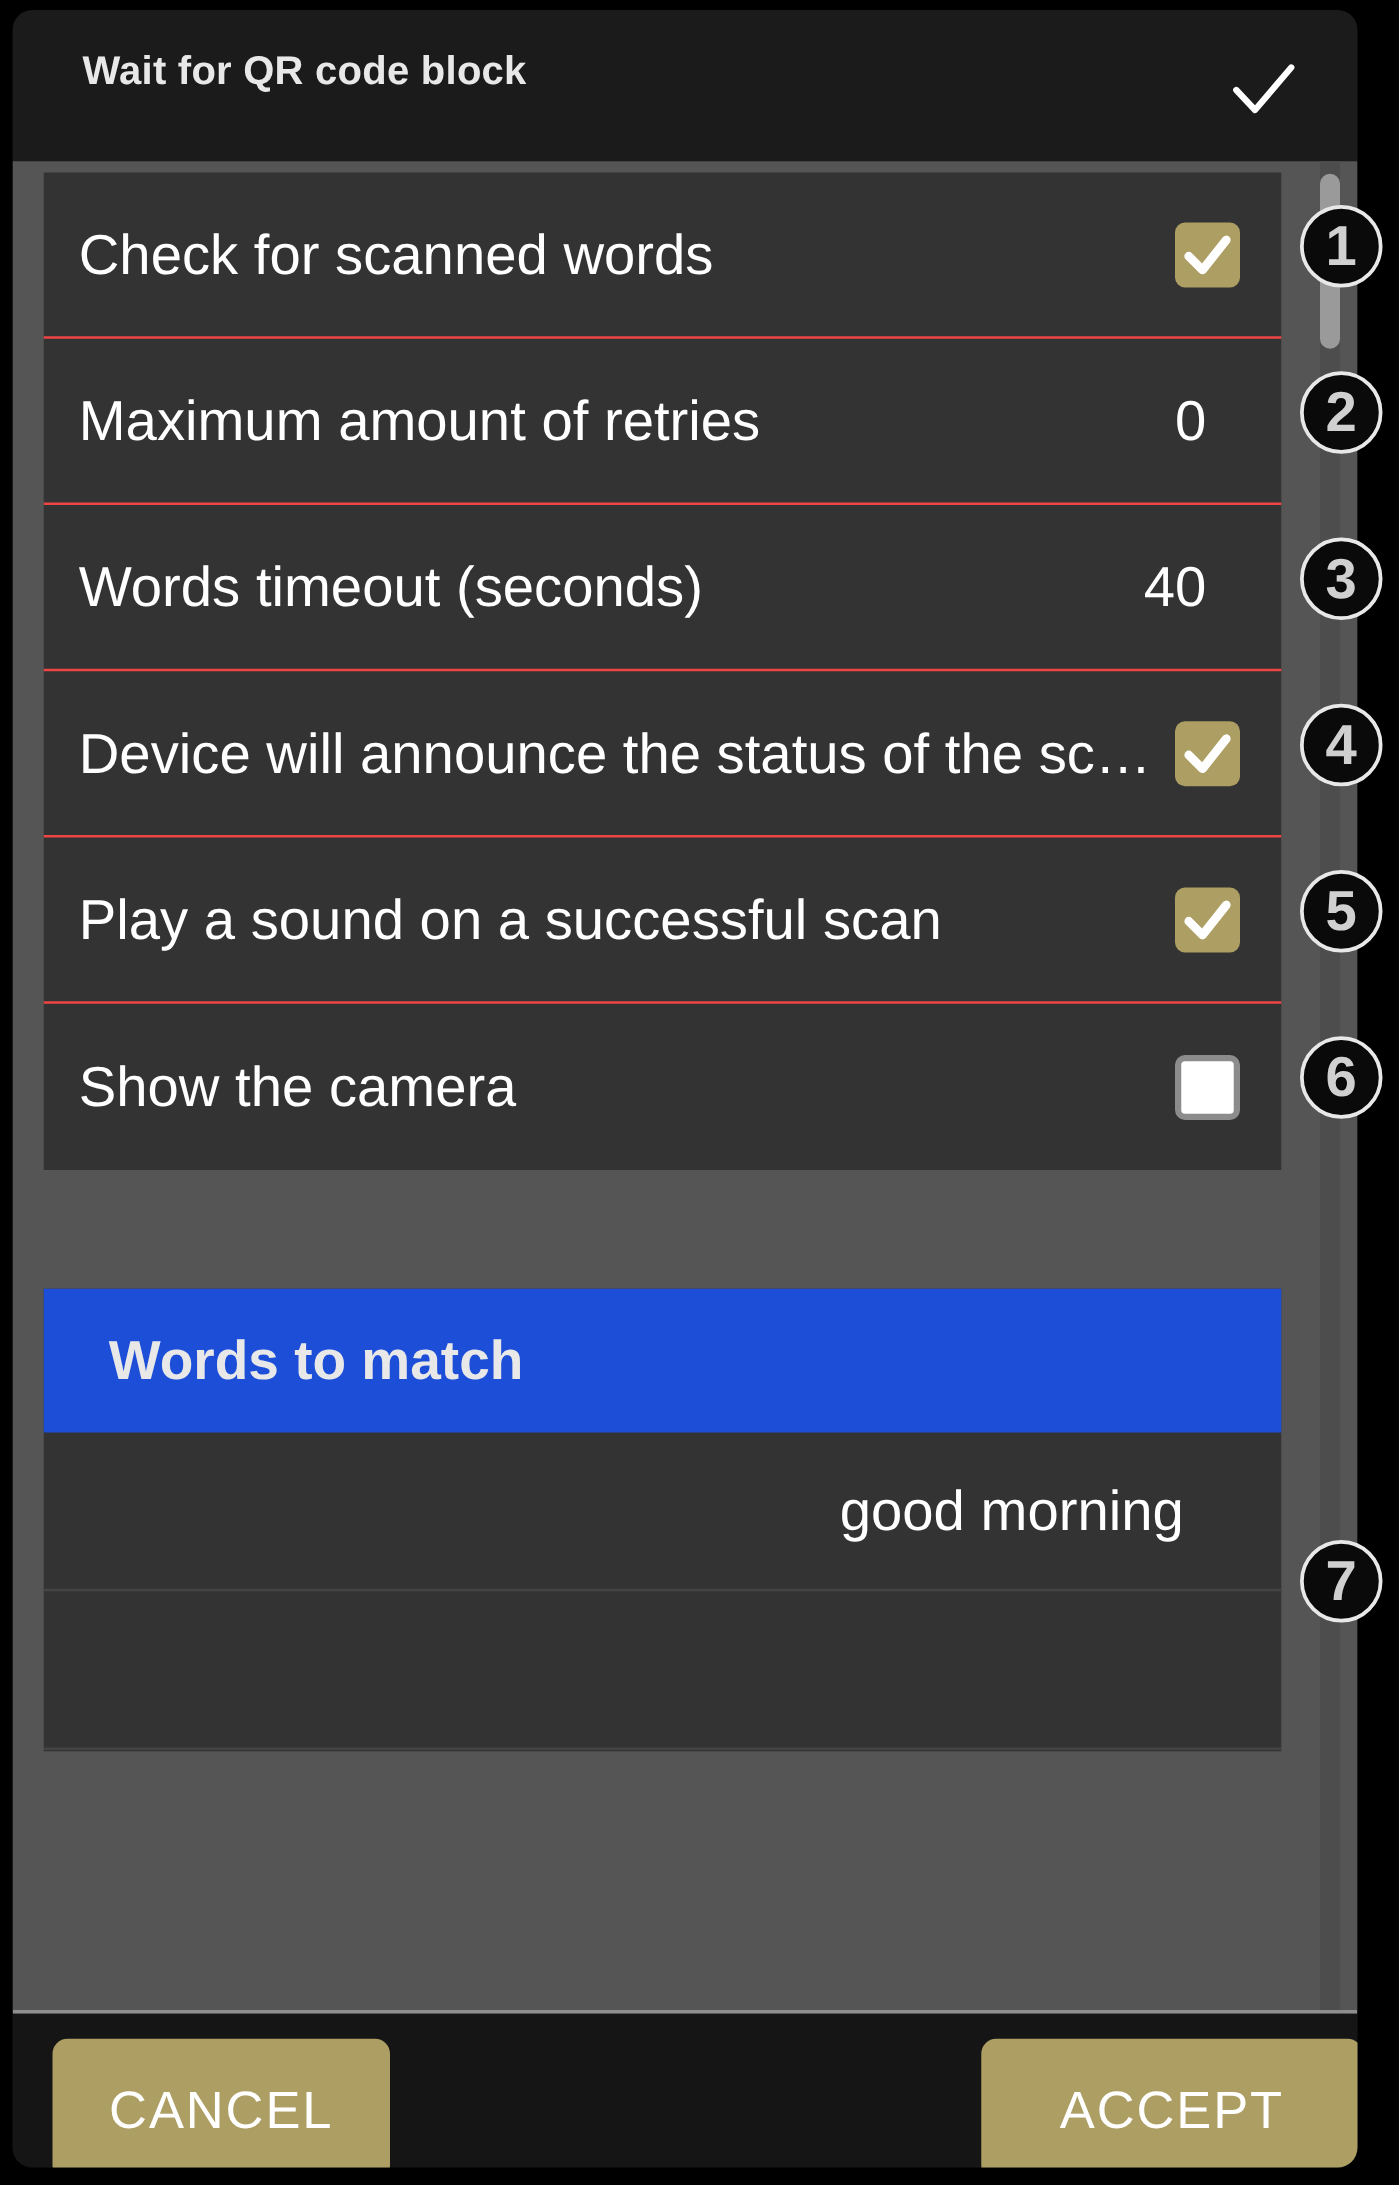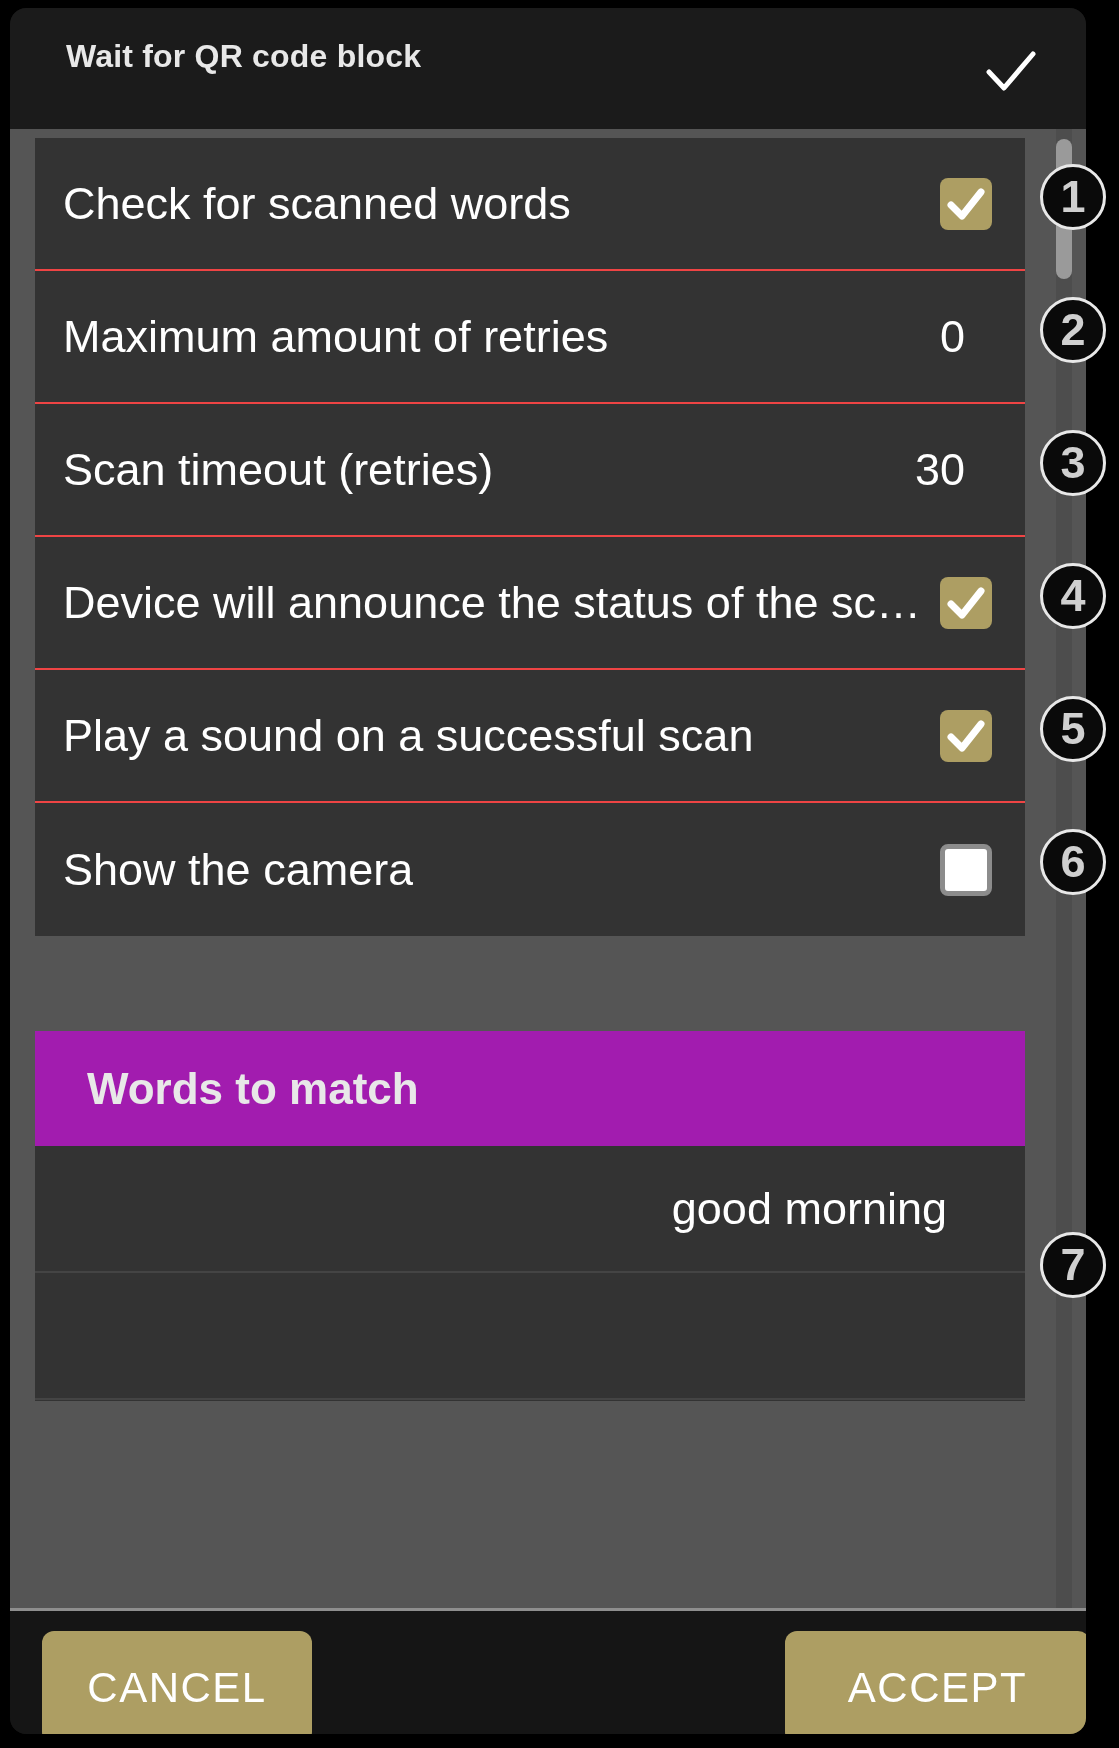--- a/index.html
+++ b/index.html
@@ -129,21 +129,21 @@
     top: 902px;
     width: 990px;
     height: 370px;
     background: #333333;
   }
   #words-header {
     position: absolute;
     left: 0; top: 0;
     width: 990px;
     height: 115px;
-    background: #a21caf;
+    background: #1d4ed8;
   }
   #words-header-label {
     position: absolute;
     left: 52px;
     top: 50%;
     transform: translateY(-50%);
     font-size: 44px;
     font-weight: bold;
     color: #e8e8e8;
     white-space: nowrap;
@@ -256,22 +256,22 @@
             <svg width="52" height="52" viewBox="0 0 52 52">
               <polyline points="11,27 22,38 41,14" fill="none" stroke="#ffffff" stroke-width="7" stroke-linecap="round" stroke-linejoin="round"></polyline>
             </svg>
           </div>
         </div>
         <div class="row">
           <div class="row-label">Maximum amount of retries</div>
           <div class="row-value">0</div>
         </div>
         <div class="row">
-          <div class="row-label">Scan timeout (retries)</div>
-          <div class="row-value">30</div>
+          <div class="row-label">Words timeout (seconds)</div>
+          <div class="row-value">40</div>
         </div>
         <div class="row">
           <div class="row-label">Device will announce the status of the sc…</div>
           <div class="checkbox checked">
             <svg width="52" height="52" viewBox="0 0 52 52">
               <polyline points="11,27 22,38 41,14" fill="none" stroke="#ffffff" stroke-width="7" stroke-linecap="round" stroke-linejoin="round"></polyline>
             </svg>
           </div>
         </div>
         <div class="row">

